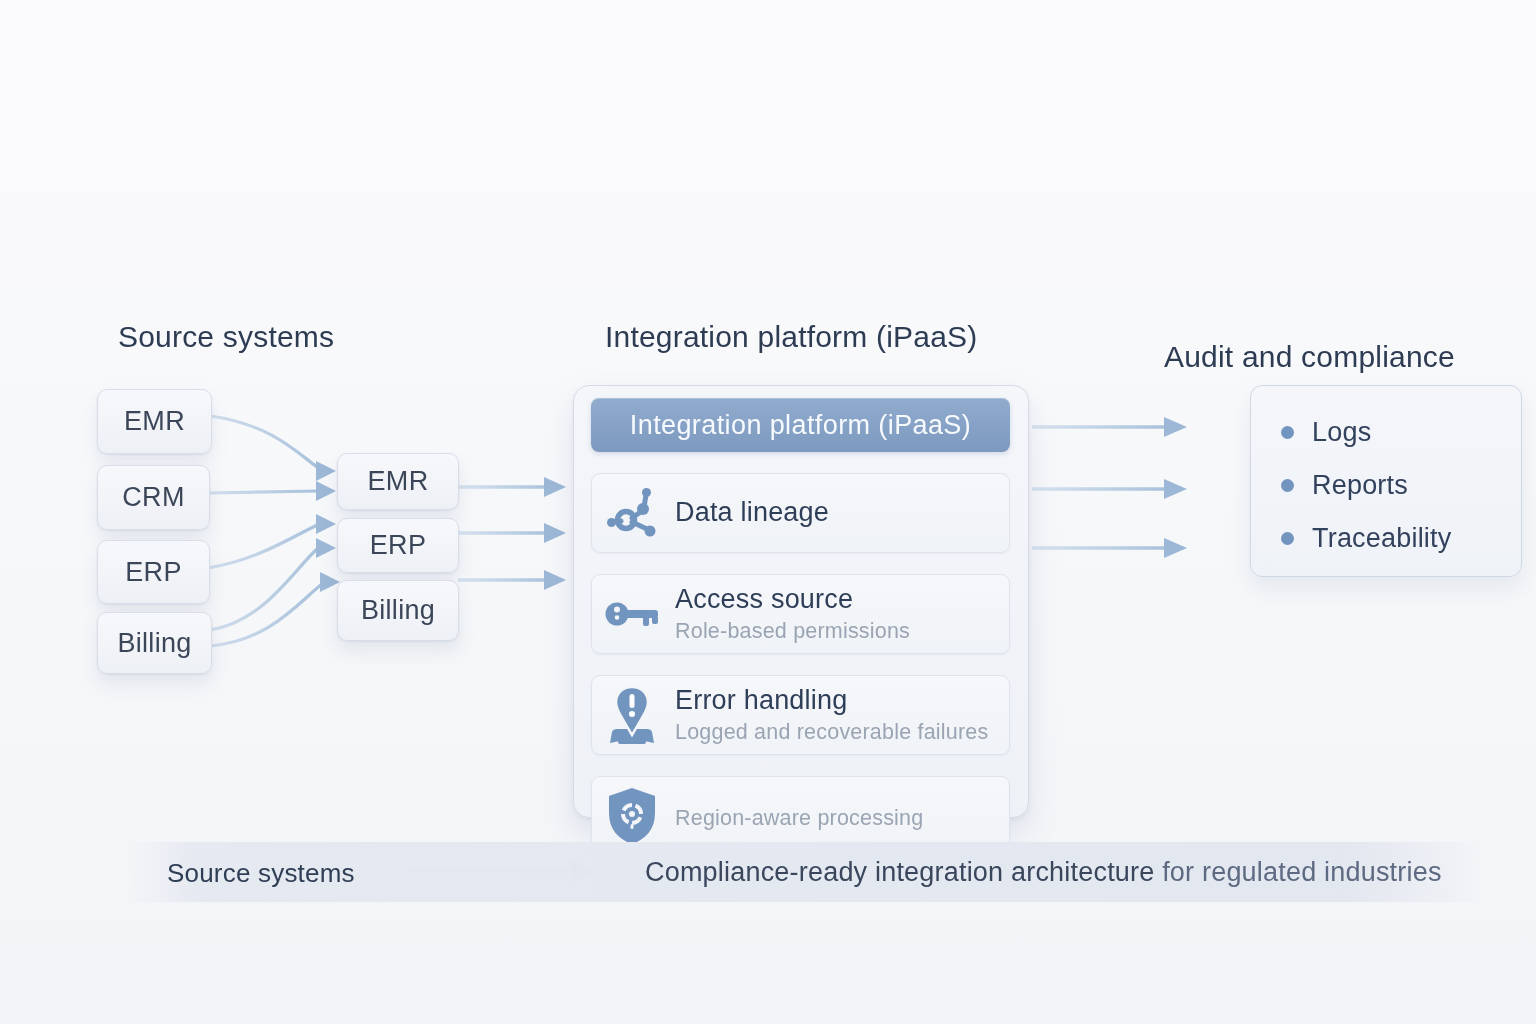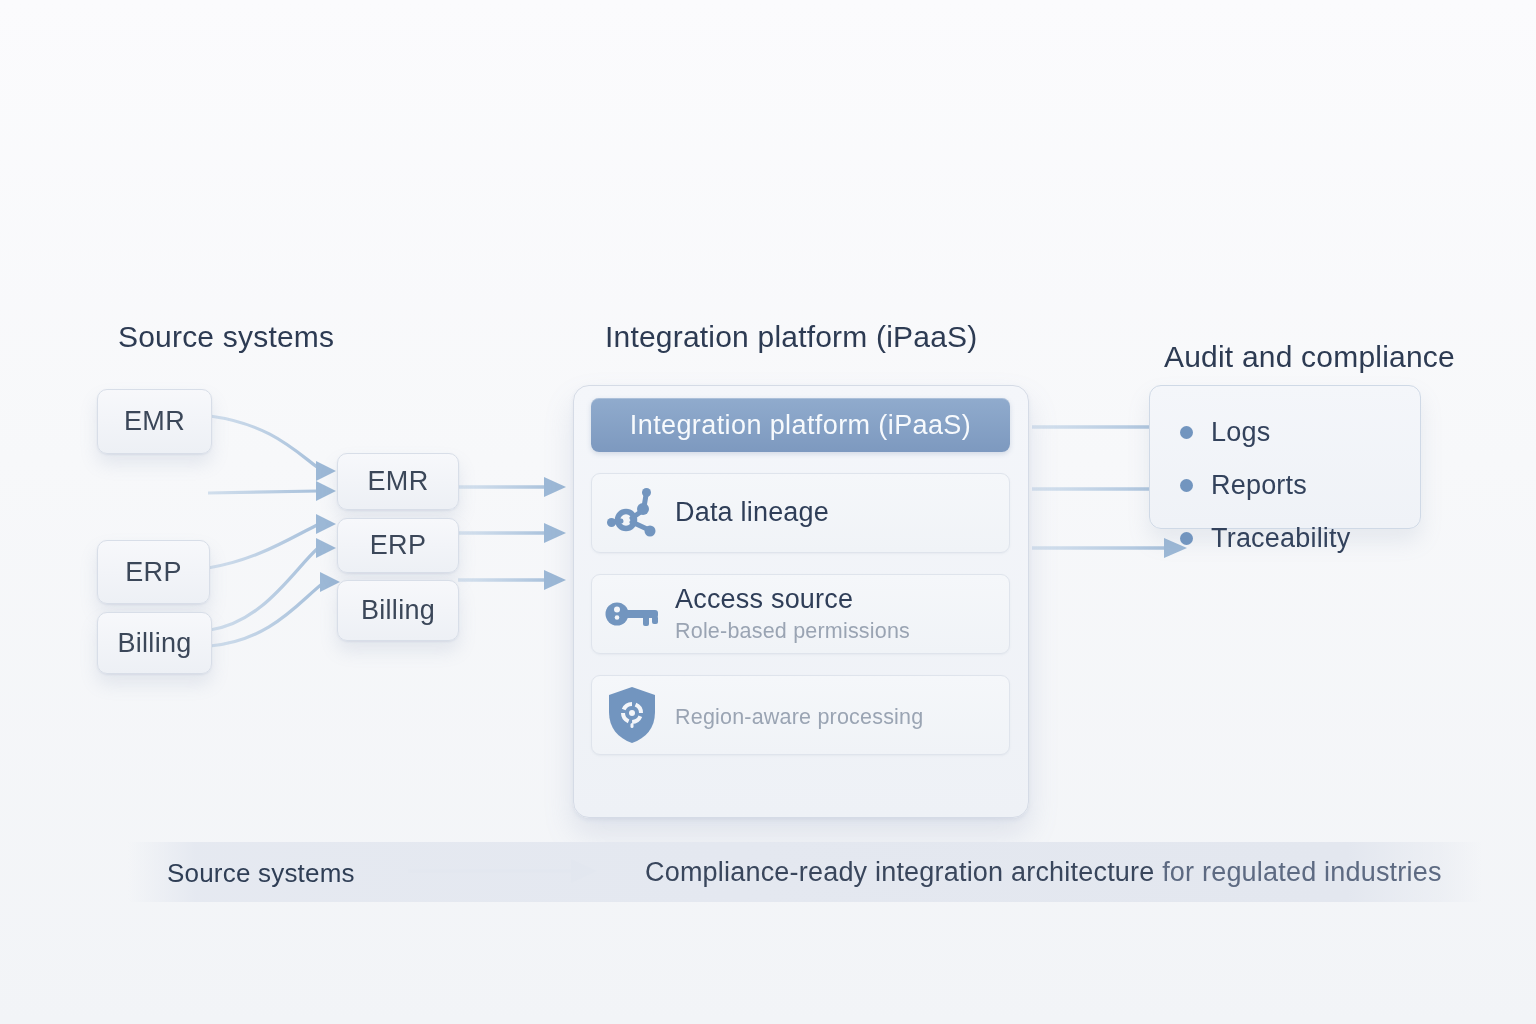--- a/index.html
+++ b/index.html
@@ -138,20 +138,23 @@
       <polygon points="571,859 597,871 571,883" fill="#a3bbd6"></polygon>
     </g>
   </svg>
 
   <div class="abs col-header" style="left:118px;top:320px;">Source systems</div>
   <div class="abs col-header" style="left:605px;top:320px;">Integration platform (iPaaS)</div>
   <div class="abs col-header" style="left:1164px;top:320px;margin-top:20px;">Audit and compliance</div>
 
   <div class="abs node" style="left:97px;top:389px;width:113px;height:63px;">
     <span>EMR</span>
+  </div>
+  <div class="abs node" style="left:97px;top:465px;width:111px;height:63px;">
+    <span>CRM</span>
   </div>
   <div class="abs node" style="left:97px;top:540px;width:111px;height:62px;">
     <span>ERP</span>
   </div>
   <div class="abs node" style="left:97px;top:612px;width:113px;height:60px;">
     <span>Billing</span>
   </div>
 
   <div class="abs node" style="left:337px;top:453px;width:120px;height:55px;">
     <span>EMR</span>
@@ -197,37 +200,52 @@
           <circle cx="13" cy="17.5" r="3" fill="#f3f5f9"></circle>
           <circle cx="13" cy="25.5" r="2.3" fill="#f3f5f9"></circle>
         </svg>
       </span>
       <span class="ftext">
         <span class="ftitle">Access source</span>
         <span class="fsub">Role-based permissions</span>
       </span>
     </div>
 
+    <div class="feature">
+      <span class="ficon">
+        <svg width="56" height="60" viewBox="0 0 56 60">
+          <path d="M6,58 L8,47 Q9,44 13,44 L43,44 Q47,44 48,47 L50,58 Q38,55 28,55 Q18,55 6,58 Z" fill="#7295bf"></path>
+          <rect x="14" y="55" width="28" height="4" rx="2" fill="#7295bf"></rect>
+          <path d="M28,2 C37.5,2 44,8.5 44,17.5 C44,24 40,29.5 28,50 C16,29.5 12,24 12,17.5 C12,8.5 18.5,2 28,2 Z" fill="#7295bf" stroke="#f3f5f9" stroke-width="2.5"></path>
+          <rect x="25.5" y="9" width="5" height="14" rx="2.5" fill="#ffffff"></rect>
+          <circle cx="28" cy="29" r="3" fill="#ffffff"></circle>
+        </svg>
+      </span>
+      <span class="ftext">
+        <span class="ftitle">Error handling</span>
+        <span class="fsub">Logged and recoverable failures</span>
+      </span>
+    </div>
 
     <div class="feature">
       <span class="ficon">
         <svg width="54" height="60" viewBox="0 0 54 60">
           <path d="M27,2 L50,10 L50,27 C50,43 41,53 27,58 C13,53 4,43 4,27 L4,10 Z" fill="#7295bf"></path>
           <circle cx="27" cy="28" r="9" fill="none" stroke="#f3f5f9" stroke-width="4" stroke-dasharray="10.5 3.6" transform="rotate(22 27 28)"></circle>
           <circle cx="27" cy="28" r="3" fill="#f3f5f9"></circle>
           <rect x="25.5" y="38" width="3" height="5" rx="1.5" fill="#f3f5f9"></rect>
         </svg>
       </span>
       <span class="ftext">
         <span class="fsub">Region-aware processing</span>
       </span>
     </div>
   </div>
 
-  <div class="abs audit-box" style="left:1149px;top:385px;width:272px;height:144px;">
+  <div class="abs audit-box" style="left:1250px;top:385px;width:272px;height:192px;">
     <div class="audit-row">
       <span class="bullet"></span>
       <span class="audit-label">Logs</span>
     </div>
     <div class="audit-row">
       <span class="bullet"></span>
       <span class="audit-label">Reports</span>
     </div>
     <div class="audit-row">
       <span class="bullet"></span>

